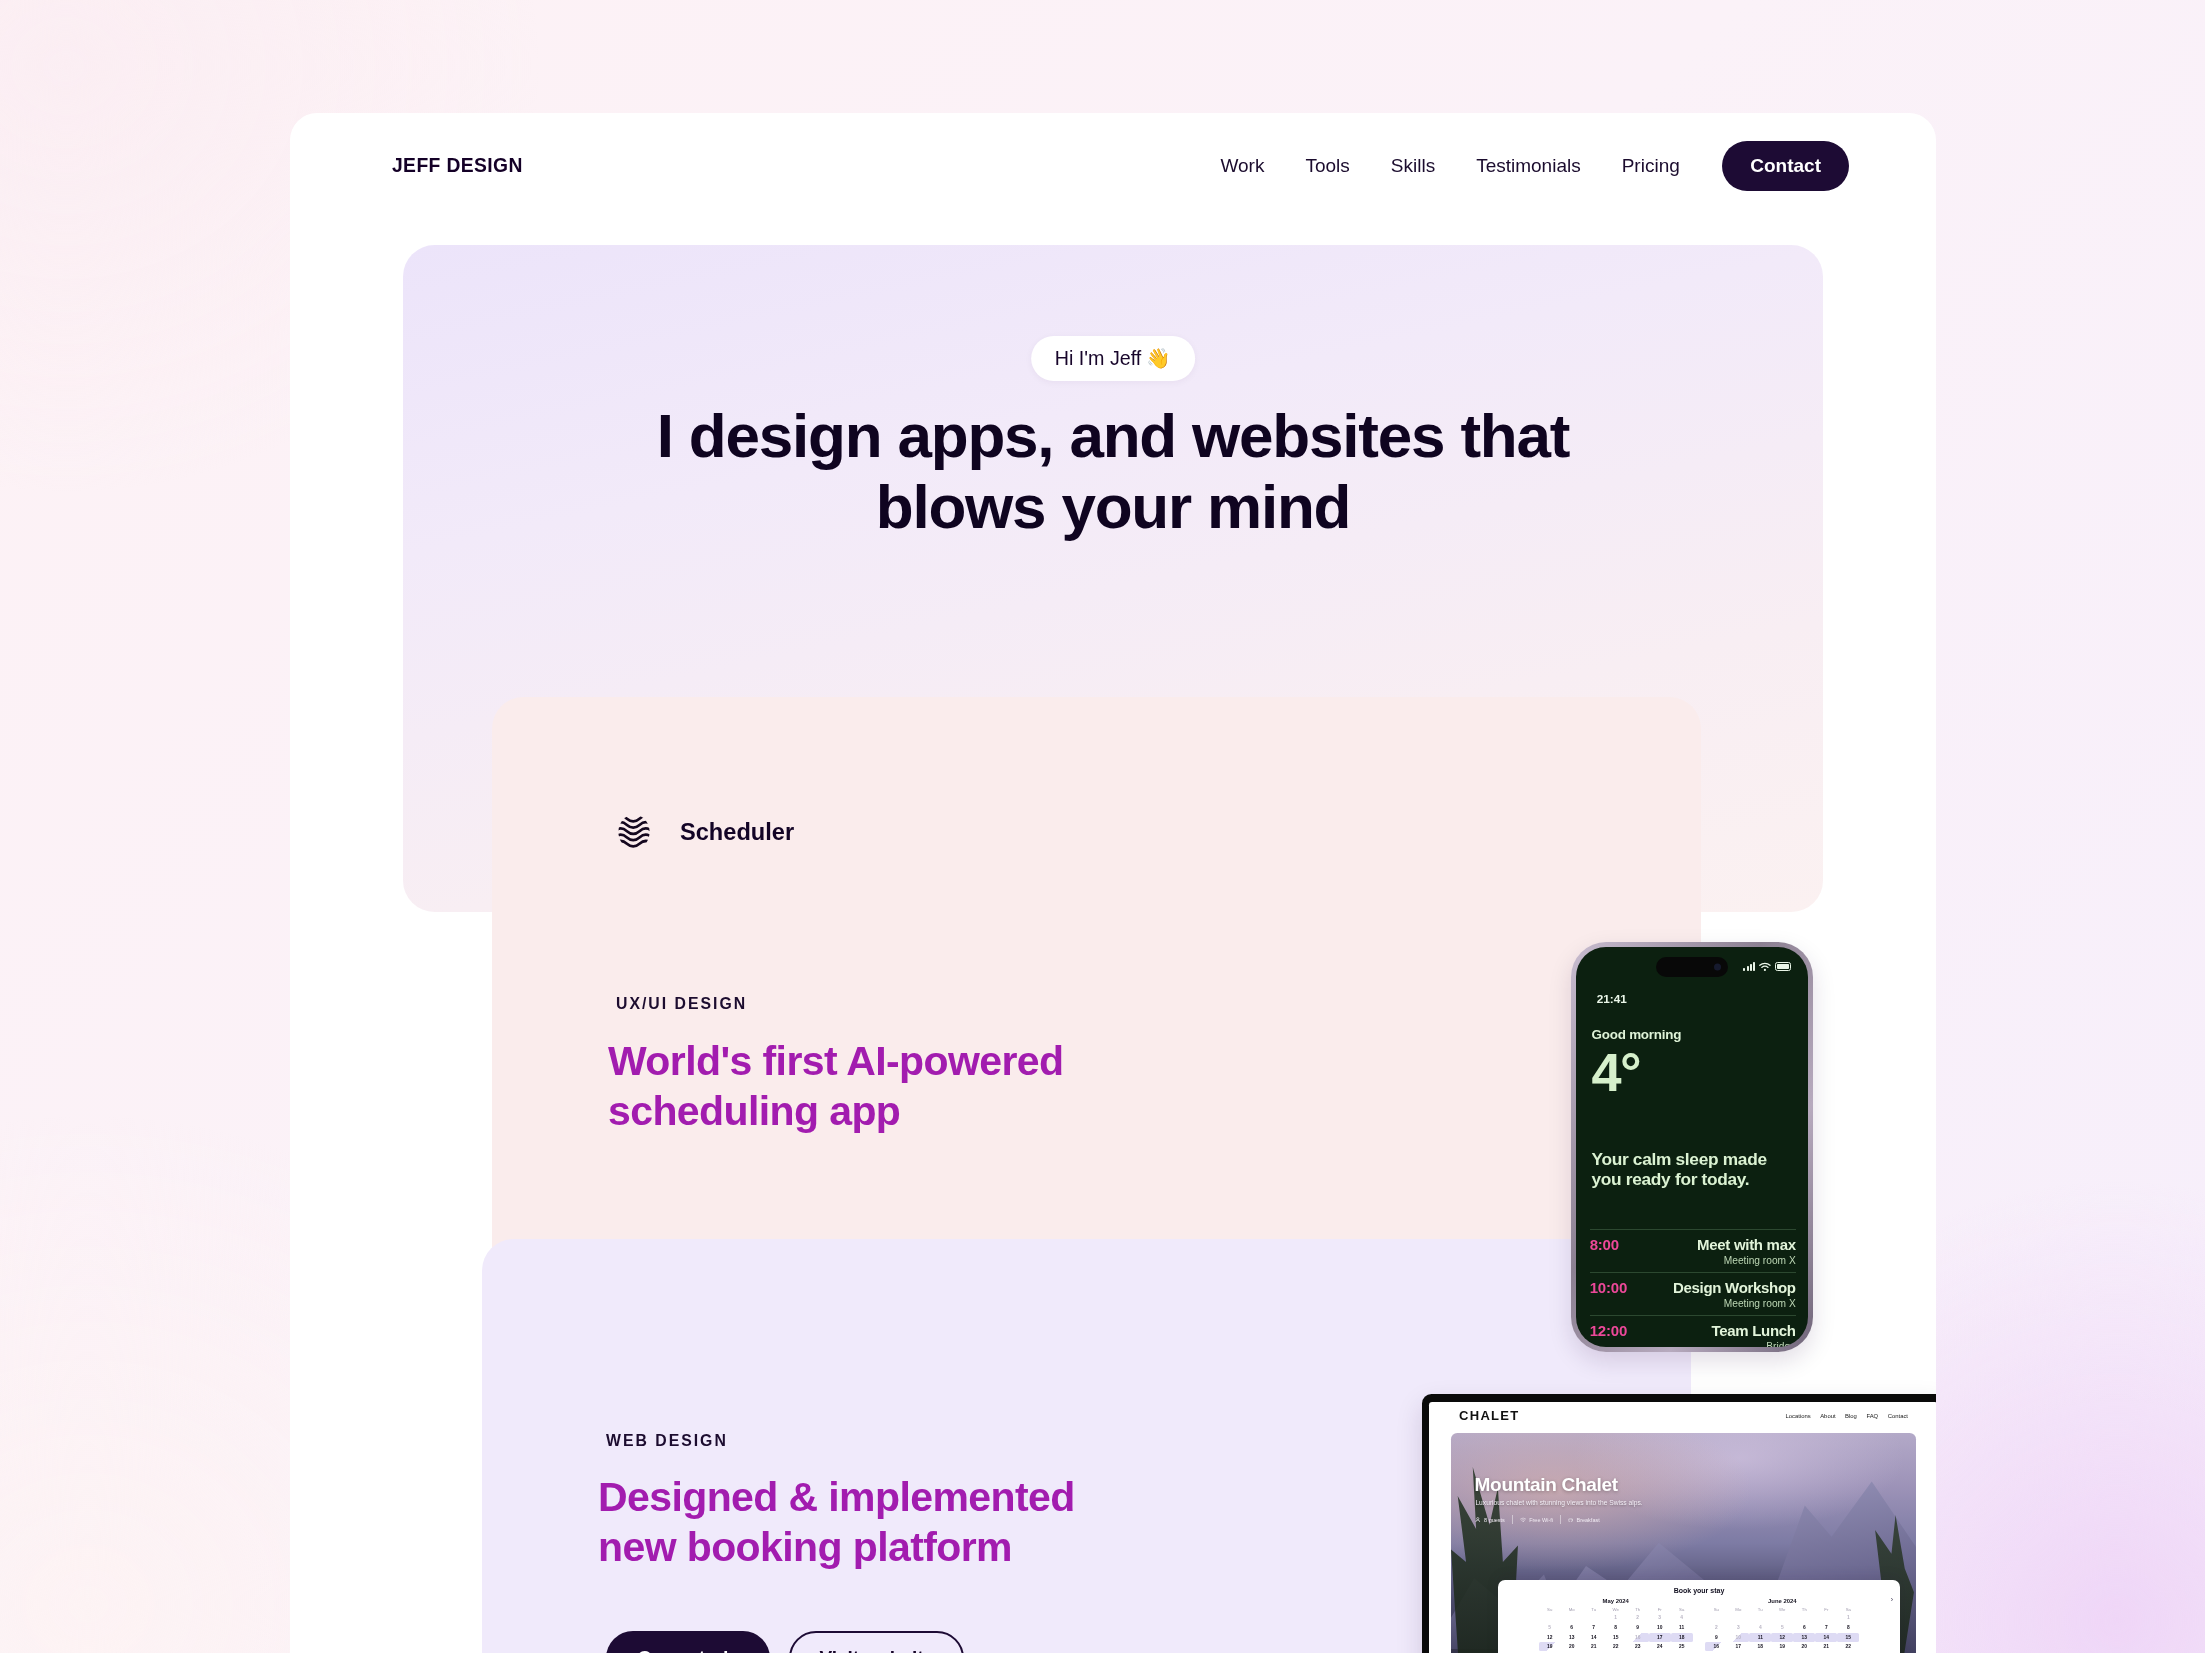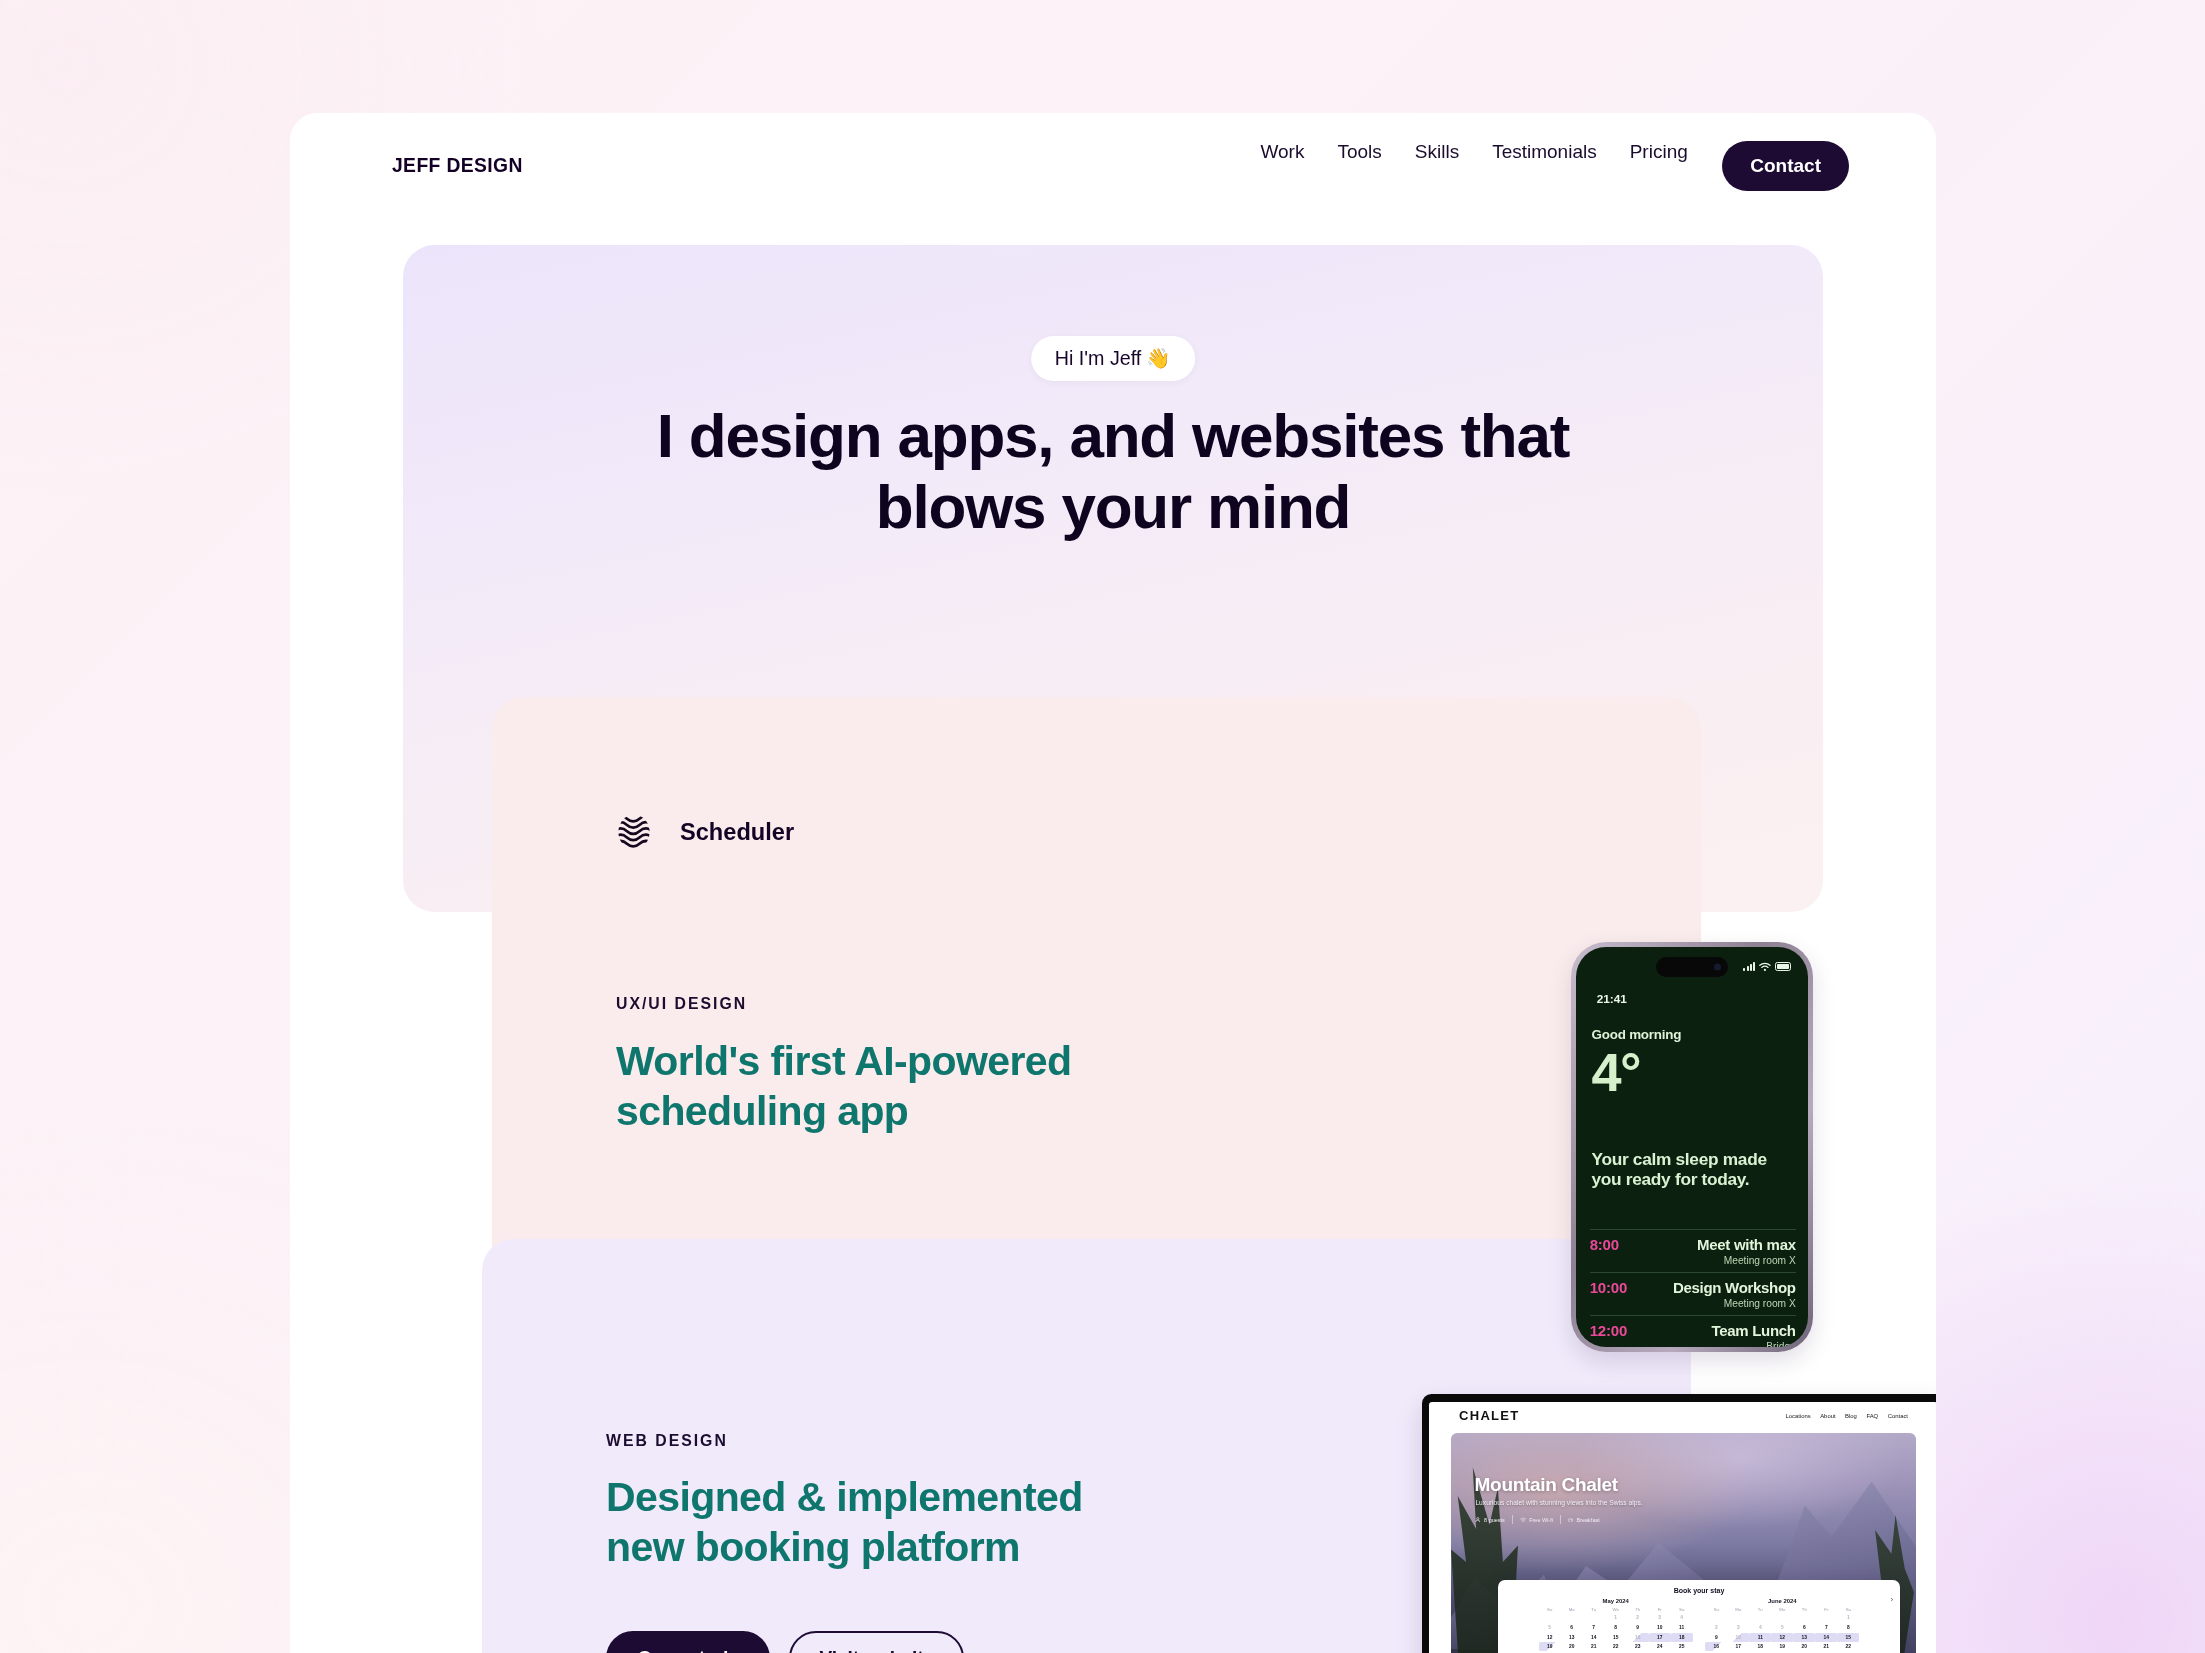--- a/index.html
+++ b/index.html
@@ -32,21 +32,21 @@
   }
   #logo {
     position: absolute; left: 102px; top: 50%;
     transform: translateY(-50%);
     font-size: 19.3px; font-weight: 700; letter-spacing: 0.4px;
     color: #140027;
   }
   #nav {
     position: absolute; right: 87px; top: 50%;
     transform: translateY(-50%);
-    display: flex; gap: 0;
+    display: flex; align-items: center; gap: 8px;
   }
   .nav-link {
     font-size: 19px; color: #1b0c2e; text-decoration: none;
     padding: 0 16.5px; white-space: nowrap;
   }
   #contact-btn {
     margin-left: 18px;
     background: #1d0b34; color: #fff;
     font-size: 19px; font-weight: 700;
     border: none; border-radius: 31.5px;
@@ -111,23 +111,23 @@
     position: absolute; left: 124px; top: 117px;
     display: flex; align-items: center; gap: 28px;
   }
   .brand-name { font-size: 23.6px; font-weight: 700; color: #130426; }
   .eyebrow {
     position: absolute; left: 124px;
     font-size: 15.8px; font-weight: 700; letter-spacing: 2px;
     color: #1c0c2f;
   }
   .ptitle {
-    position: absolute; left: 124px;
+    position: absolute; left: 116px;
     font-size: 41px; font-weight: 700; line-height: 1.22;
-    letter-spacing: -0.6px; color: #0f766e; width: 551px;
+    letter-spacing: -0.6px; color: #a21caf; width: 551px;
   }
   .pactions { position: absolute; left: 124px; display: flex; gap: 19px; }
   .btn-solid-sm {
     background: #1d0b34; color: #fff; border: none;
     border-radius: 39px; font-size: 19px; font-weight: 700;
     padding: 15.8px 31.5px; cursor: pointer; font-family: inherit; white-space: nowrap;
   }
   .btn-outline-sm {
     background: transparent; color: #170628;
     border: 2px solid #1d0b34; border-radius: 39px;

